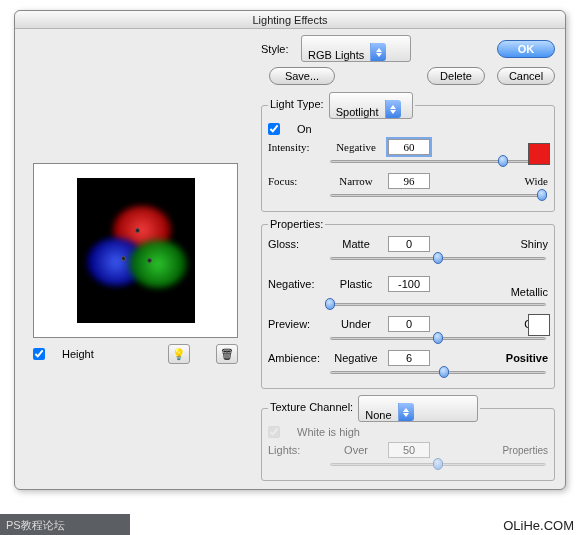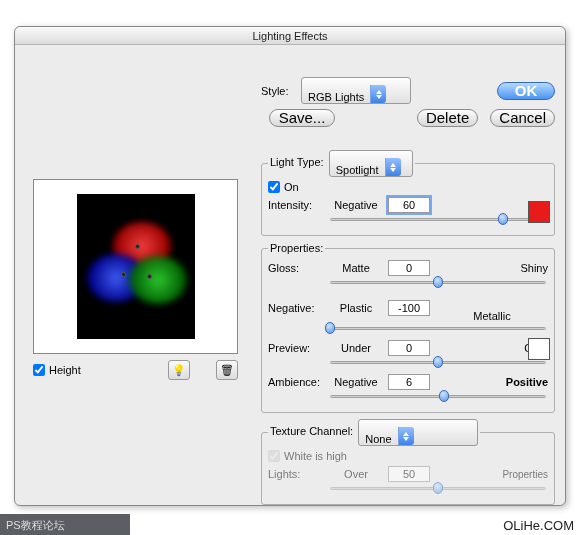--- a/index.html
+++ b/index.html
@@ -9,21 +9,21 @@
     width: 580px;
     height: 535px;
     font-family: "Lucida Grande", "Helvetica Neue", Arial, sans-serif;
     font-size: 11px;
     background: #fff;
     color: #000;
     position: relative;
   }
   .dialog {
     position: absolute;
-    top: 26px; left: 14px;
+    top: 10px; left: 14px;
     width: 552px;
     height: 480px;
     background: #ececec;
     border: 1px solid #888;
     border-radius: 6px;
     box-shadow: 2px 2px 6px rgba(0,0,0,0.25);
   }
   .titlebar {
     height: 18px;
     line-height: 18px;
@@ -36,33 +36,33 @@
   }
   .body { position: relative; padding: 8px; }
   .right-col {
     position: absolute;
     left: 246px; top: 6px; width: 294px;
   }
   .left-col {
     position: absolute;
     left: 18px; top: 134px; width: 220px;
   }
-  .row { display: flex; align-items: center; margin-bottom: 22px; min-height: 20px; }
+  .row { display: flex; align-items: center; margin-bottom: 6px; min-height: 20px; }
   .row label.lab { width: 58px; }
   .row-style { margin-bottom: 4px; }
   .aqua-btn {
     display: inline-block;
     min-width: 58px;
     height: 18px;
     line-height: 16px;
     text-align: center;
     background: linear-gradient(#fdfdfd,#d8d8d8);
     border: 1px solid #8a8a8a;
     border-radius: 10px;
-    font-size: 15px;
+    font-size: 11px;
     padding: 0 8px;
     cursor: default;
   }
   .aqua-btn.default {
     background: linear-gradient(#b7d9ff,#4a95f2);
     border-color: #2f6abf;
     color: #fff;
     font-weight: 600;
     padding: 0 14px;
   }
@@ -154,21 +154,21 @@
     width: 118px; height: 145px;
     background: #000;
     position: relative;
   }
   .blob { position: absolute; width: 58px; height: 48px; border-radius: 50%; filter: blur(3px); opacity: 0.95; }
   .blob.red   { background: radial-gradient(circle,#ff4040,#a00000 70%,transparent); top: 28px; left: 36px; }
   .blob.blue  { background: radial-gradient(circle,#4060ff,#000090 70%,transparent); top: 60px; left: 10px; }
   .blob.green { background: radial-gradient(circle,#30d030,#006000 70%,transparent); top: 62px; left: 52px; }
   .dot { position:absolute; width:5px;height:5px;border-radius:50%;background:#222;border:1px solid #555; }
   .below-row { display:flex; align-items:center; justify-content:space-between; width:205px; }
-  .chk { display:inline-flex; align-items:center; gap:4px; }
+  .chk { display:inline-flex; align-items:center; gap:17px; }
   .chk input { width:12px;height:12px; margin:0; }
   .iconbtn {
     width: 22px; height: 20px;
     border: 1px solid #999;
     background: linear-gradient(#fafafa,#ddd);
     border-radius: 3px;
     display:flex;align-items:center;justify-content:center;
     font-size: 11px;
   }
   .dim { opacity: 0.5; }
@@ -187,21 +187,21 @@
 </style>
 </head>
 <body>
 
 <div class="dialog">
   <div class="titlebar">Lighting Effects</div>
   <div class="body">
 
     <div class="right-col">
 
-      <div class="row row-style" style="justify-content:flex-start;margin-top:26px;">
+      <div class="row row-style" style="justify-content:flex-start;">
         <label class="lab" style="width:40px;">Style:</label>
         <div class="aqua-select" style="width:110px;">
           <span>RGB Lights</span>
           <span class="cap">
               <span class="tri-up"></span>
               <span class="tri-down"></span>
             </span>
         </div>
         <div style="flex:1"></div>
         <span class="aqua-btn default">OK</span>
@@ -224,31 +224,41 @@
                 <span class="tri-up"></span>
                 <span class="tri-down"></span>
               </span>
           </span>
         </legend>
         <label class="chk">
           <input type="checkbox" checked="" style="">
           <span>On</span>
         </label>
 
-        <div style="position:relative;">
+        <div style="position:relative;font-family:Liberation Serif, serif;">
           <div class="slider-row">
             <span class="lab">Intensity:</span>
             <span class="lo">Negative</span>
             <span class="numbox hl">60</span>
             <span class="hi" style="text-align:right;">Full</span>
             <div class="slider-track">
               <div class="track-line"></div>
                 <div class="thumb" style="left:80%"></div>
             </div>
           </div>
+          <div class="slider-row">
+            <span class="lab">Focus:</span>
+            <span class="lo">Narrow</span>
+            <span class="numbox">96</span>
+            <span class="hi" style="text-align:right;">Wide</span>
+            <div class="slider-track">
+              <div class="track-line"></div>
+                <div class="thumb" style="left:98%"></div>
+            </div>
+          </div>
           <div class="swatch" style="position:absolute;right:-2px;top:4px;background:#e81a1a;" title="#e81a1a"></div>
         </div>
       </fieldset>
 
       <fieldset class="grp">
         <legend>Properties:</legend>
         <div style="position:relative;">
           <div class="slider-row">
             <span class="lab">Gloss:</span>
             <span class="lo">Matte</span>
@@ -256,21 +266,21 @@
             <span class="hi" style="text-align:right;">Shiny</span>
             <div class="slider-track">
                 <div class="track-line"></div>
                 <div class="thumb" style="left:50%"></div>
               </div>
           </div>
           <div class="slider-row">
             <span class="lab">Negative:</span>
             <span class="lo">Plastic</span>
             <span class="numbox">-100</span>
-            <span class="hi" style="margin-top:16px;">Metallic</span>
+            <span class="hi" style="text-align:right;margin-top:16px;">Metallic</span>
             <div class="slider-track">
                 <div class="track-line"></div>
                 <div class="thumb" style="left:0%"></div>
               </div>
           </div>
           <div class="slider-row">
             <span class="lab">Preview:</span>
             <span class="lo">Under</span>
             <span class="numbox">0</span>
             <span class="hi" style="text-align:right;">Over</span>

